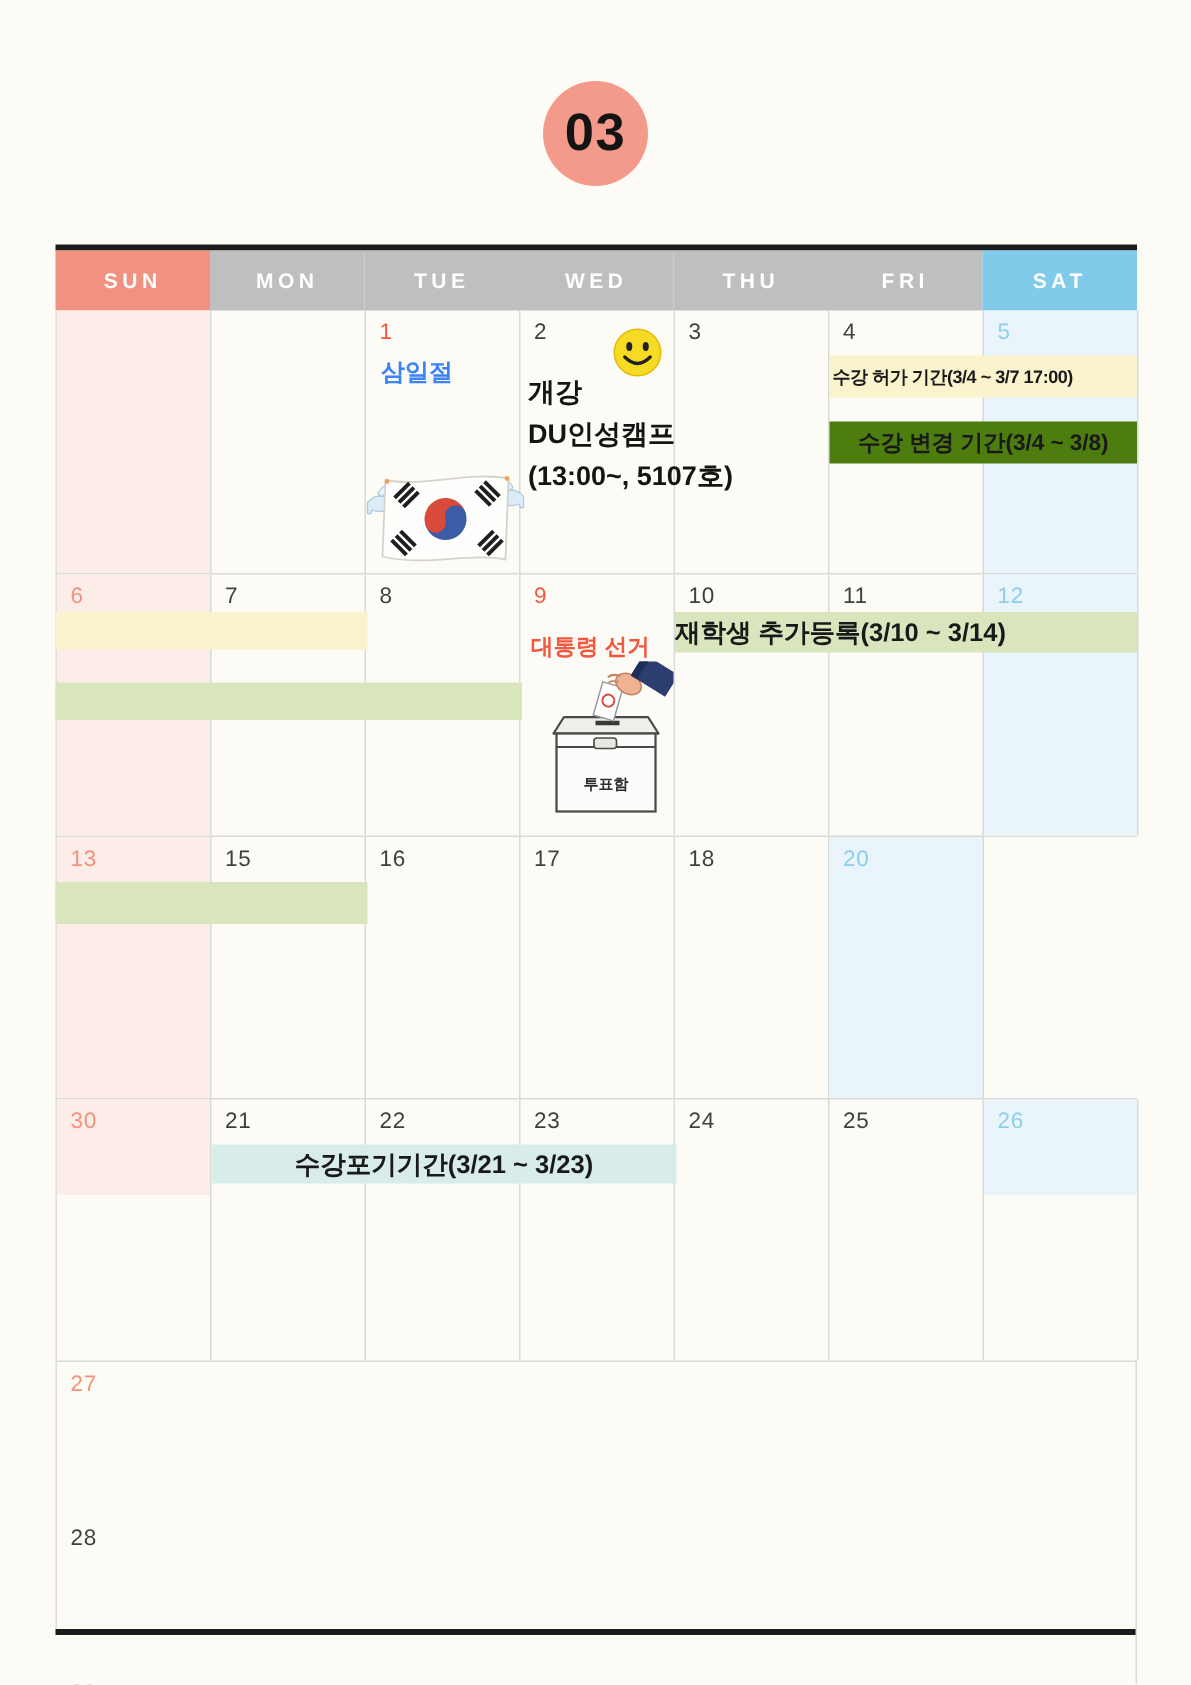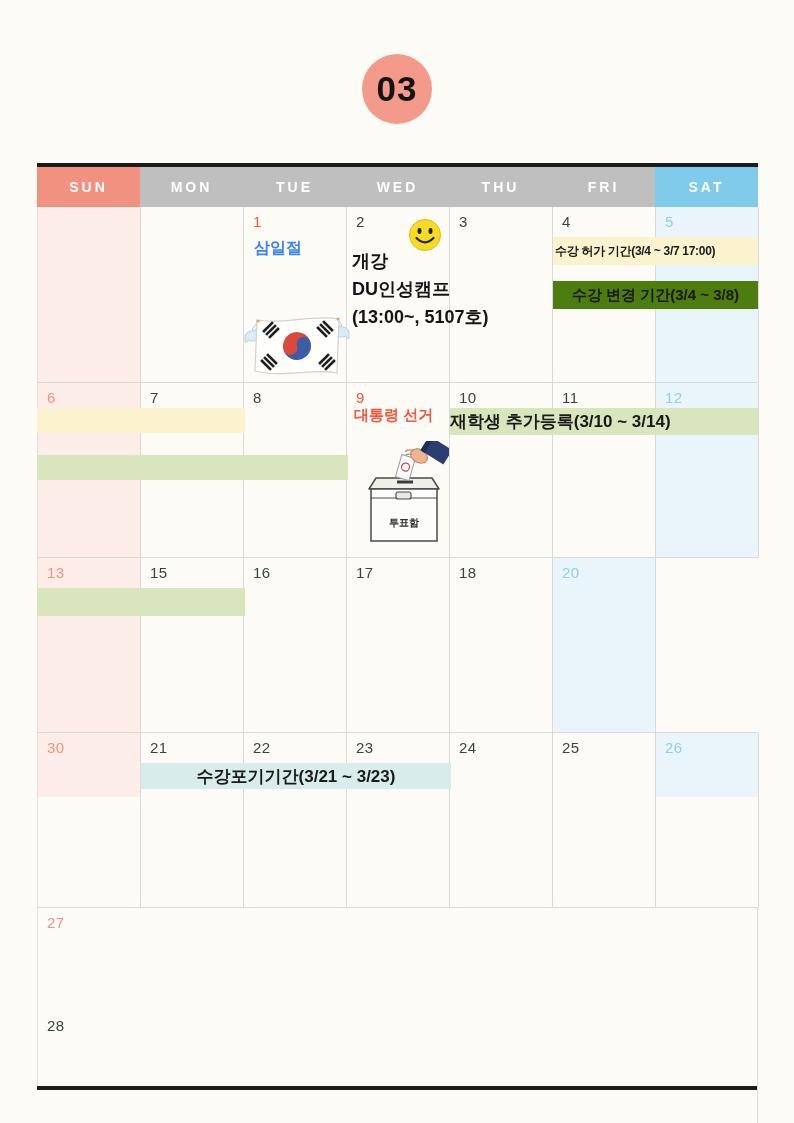--- a/index.html
+++ b/index.html
@@ -47,21 +47,21 @@
   .samiljeol {
     position:absolute; top:31px; left:10px;
     color:#3b82f6; font-weight:bold; font-size:16px; white-space:nowrap;
   }
   .d2lines {
     position:absolute; top:40px; left:5px; z-index:6;
     font-size:18px; font-weight:bold; color:#141414;
     line-height:28px; white-space:nowrap;
   }
   .election {
-    position:absolute; top:23px; left:7px; z-index:6;
+    position:absolute; top:39px; left:7px; z-index:6;
     color:#F2573F; font-weight:bold; font-size:15px; white-space:nowrap;
   }
   .smiley { position:absolute; top:10px; right:6px; width:36px; height:36px; }
   .ballot { position:absolute; top:58px; left:12px; }
   
   .overlay { position:absolute; left:0; top:0; width:654px; height:923px; z-index:5; }
   .band {
     position:absolute; display:flex; align-items:center;
     font-weight:bold; color:#191919; white-space:nowrap;
   }

